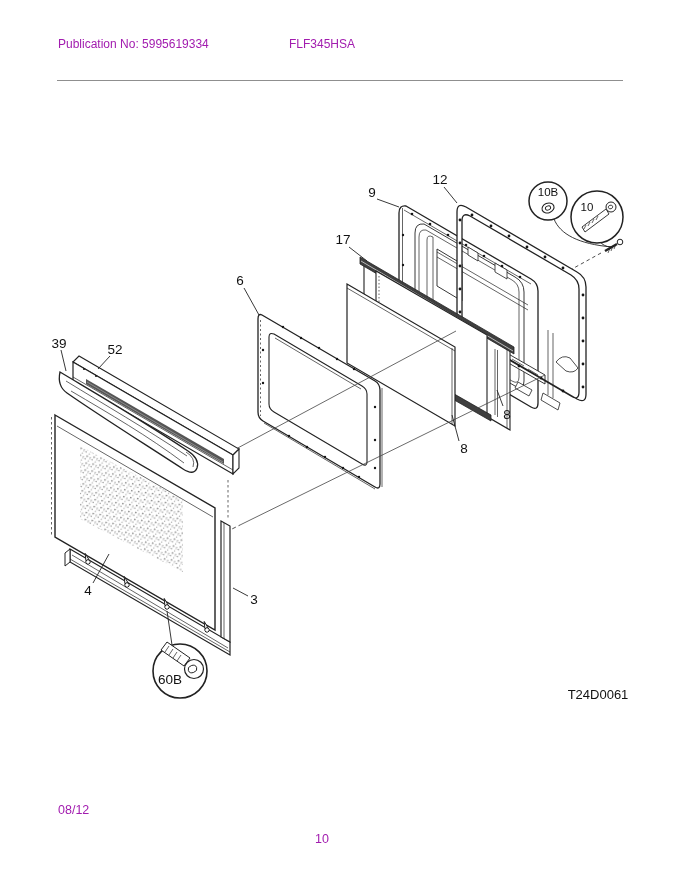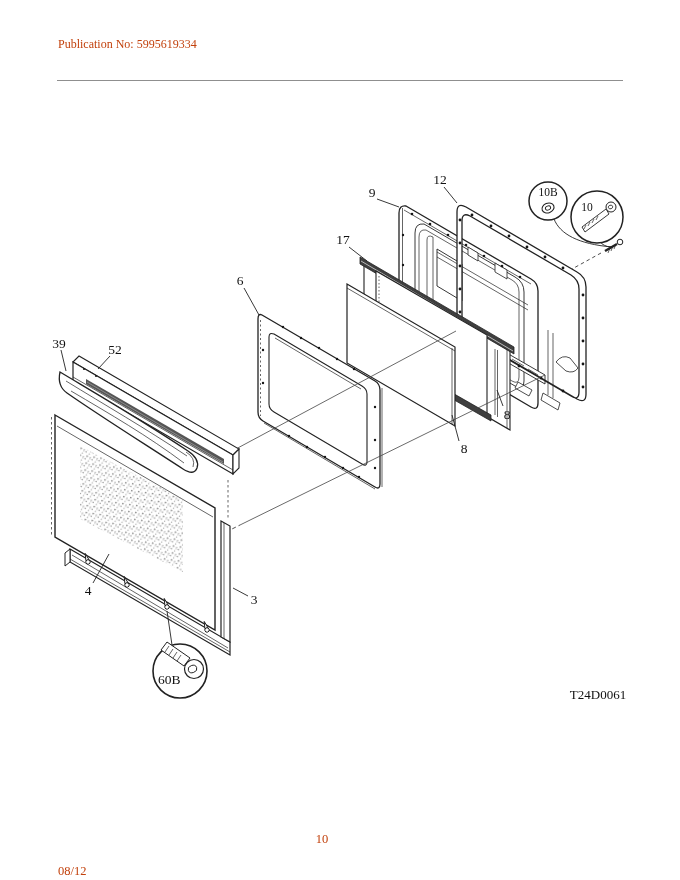--- a/index.html
+++ b/index.html
@@ -1,37 +1,38 @@
 <!DOCTYPE html>
 <html><head>
 <meta charset="utf-8">
 <style>
   html,body{margin:0;padding:0;background:#fff;}
   #page{position:relative;width:644px;height:880px;background:#fff;overflow:hidden;
-        font-family:Liberation Serif, serif;color:#c2410c;}
+        font-family:Liberation Sans, sans-serif;color:#a21caf;}
   .hdr-text{position:absolute;font-size:12px;white-space:pre;}
   .center-text{position:absolute;left:0;right:0;text-align:center;}
   .door-title{font-weight:bold;font-size:12.5px;letter-spacing:.4px;}
   .rule{position:absolute;left:57px;top:80px;width:566px;height:1px;background:#8f8f8f;}
   .ftr-text{position:absolute;font-size:12.5px;}
   svg{position:absolute;left:0;top:0;}
   .ln{stroke:#222;fill:none;}
   .part{stroke:#222;fill:#fff;}
   .thin{stroke:#222;stroke-width:.7;fill:none;}
   .co{font-size:13.5px;fill:#111;}
   .co2{font-size:11.5px;fill:#111;}
   .dot{fill:#151515;stroke:none;}
   .leader{stroke:#222;stroke-width:.9;fill:none;}
 </style>
 </head>
 <body>
 
 <div id="page">
 
   <div class="hdr-text" style="left:58px;top:37px">Publication No: 5995619334</div>
+  <div class="hdr-text center-text" style="top:37px">FLF345HSA</div>
   <div class="rule"></div>
 
   <svg width="680" height="880" viewBox="0 0 680 880">
     <defs>
       <pattern id="stip" width="7" height="7" patternUnits="userSpaceOnUse" patternTransform="rotate(8)">
         <circle cx="1.2" cy="1.5" r=".8" fill="#9a9a9a"></circle>
         <circle cx="4.6" cy="3.2" r=".7" fill="#b0b0b0"></circle>
         <circle cx="2.8" cy="5.6" r=".9" fill="#8c8c8c"></circle>
         <circle cx="6.1" cy="6.4" r=".6" fill="#a8a8a8"></circle>
         <circle cx="5.9" cy="0.8" r=".6" fill="#999"></circle>
@@ -278,15 +279,15 @@
       <path class="leader" d="M93,583 L109,554"></path>
       <text class="co" x="88" y="595" text-anchor="middle">4</text>
 
       <path class="leader" d="M248,596 L233,588"></path>
       <text class="co" x="254" y="604" text-anchor="middle">3</text>
     </g>
 
     <text x="598" y="699" text-anchor="middle" font-size="13" fill="#111">T24D0061</text>
   </svg>
 
-  <div class="ftr-text" style="left:58px;top:864px">08/12</div>
+  <div class="ftr-text" style="left:58px;top:803px">08/12</div>
   <div class="ftr-text center-text" style="top:832px">10</div>
 </div>
 
 </body></html>

